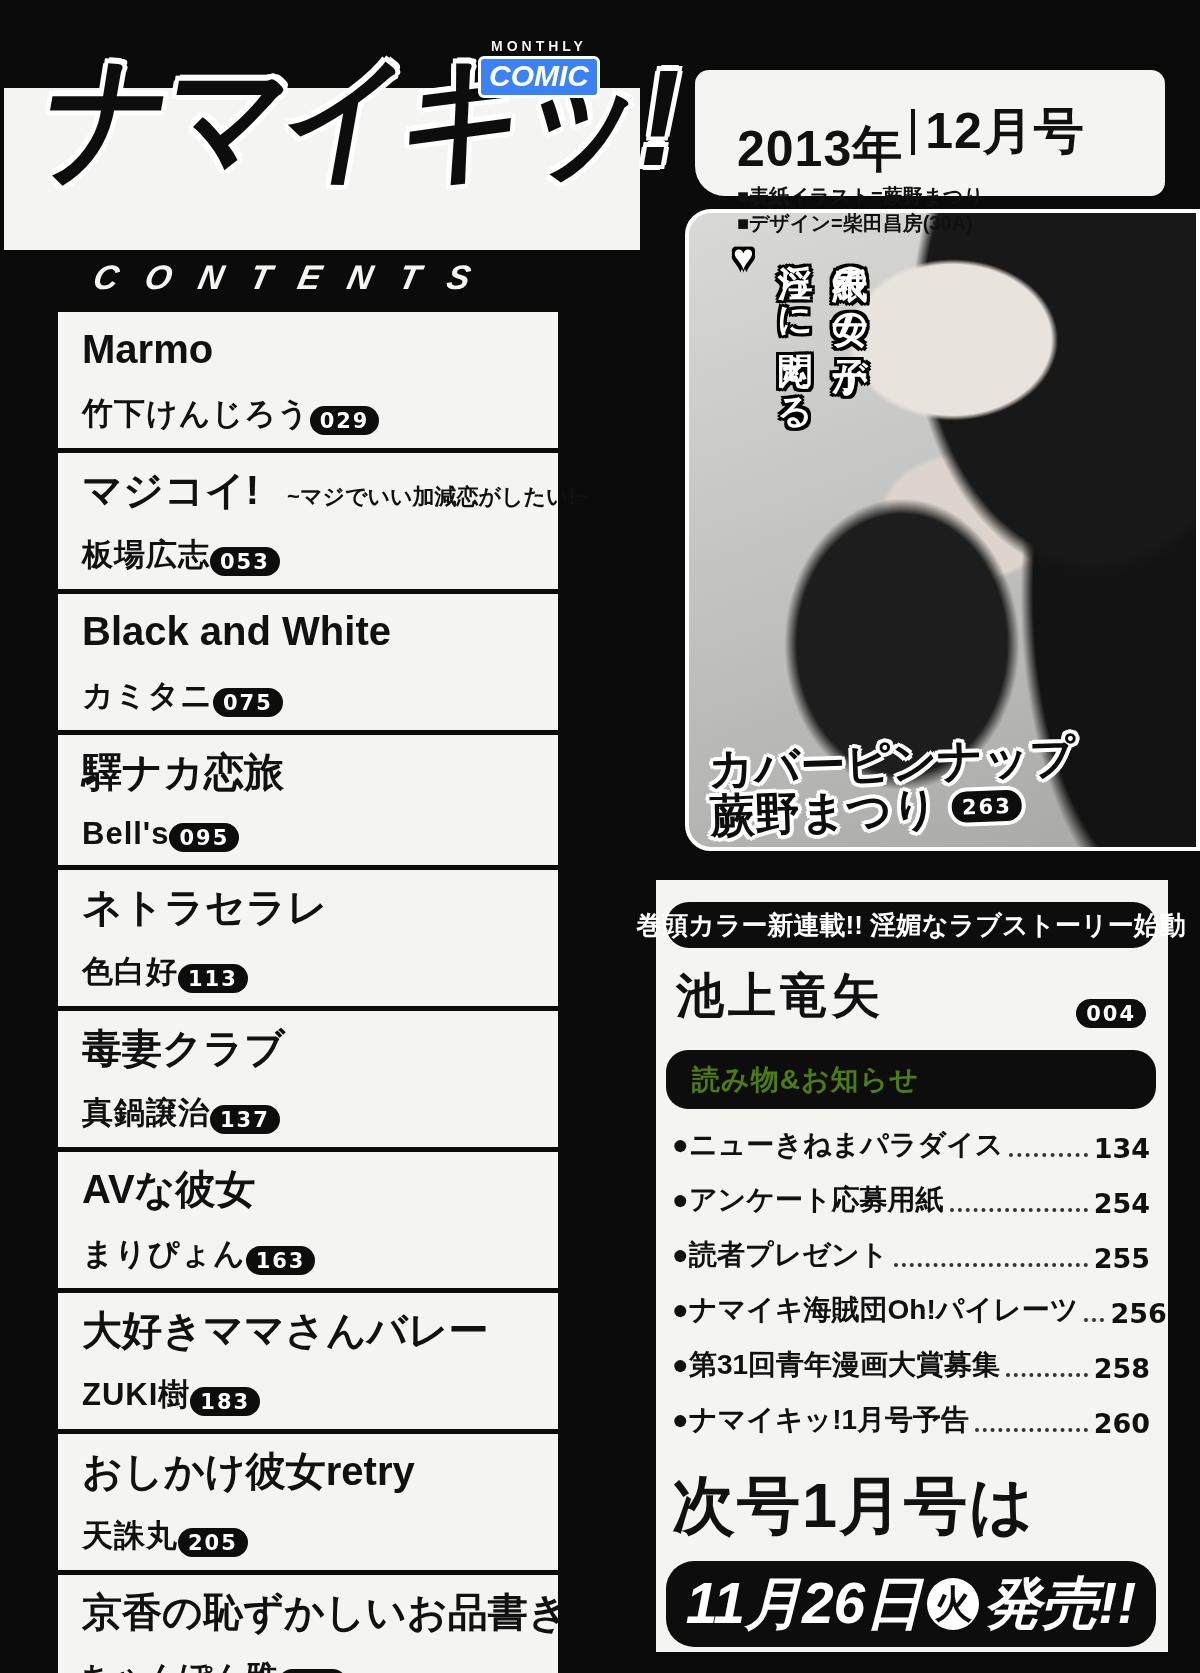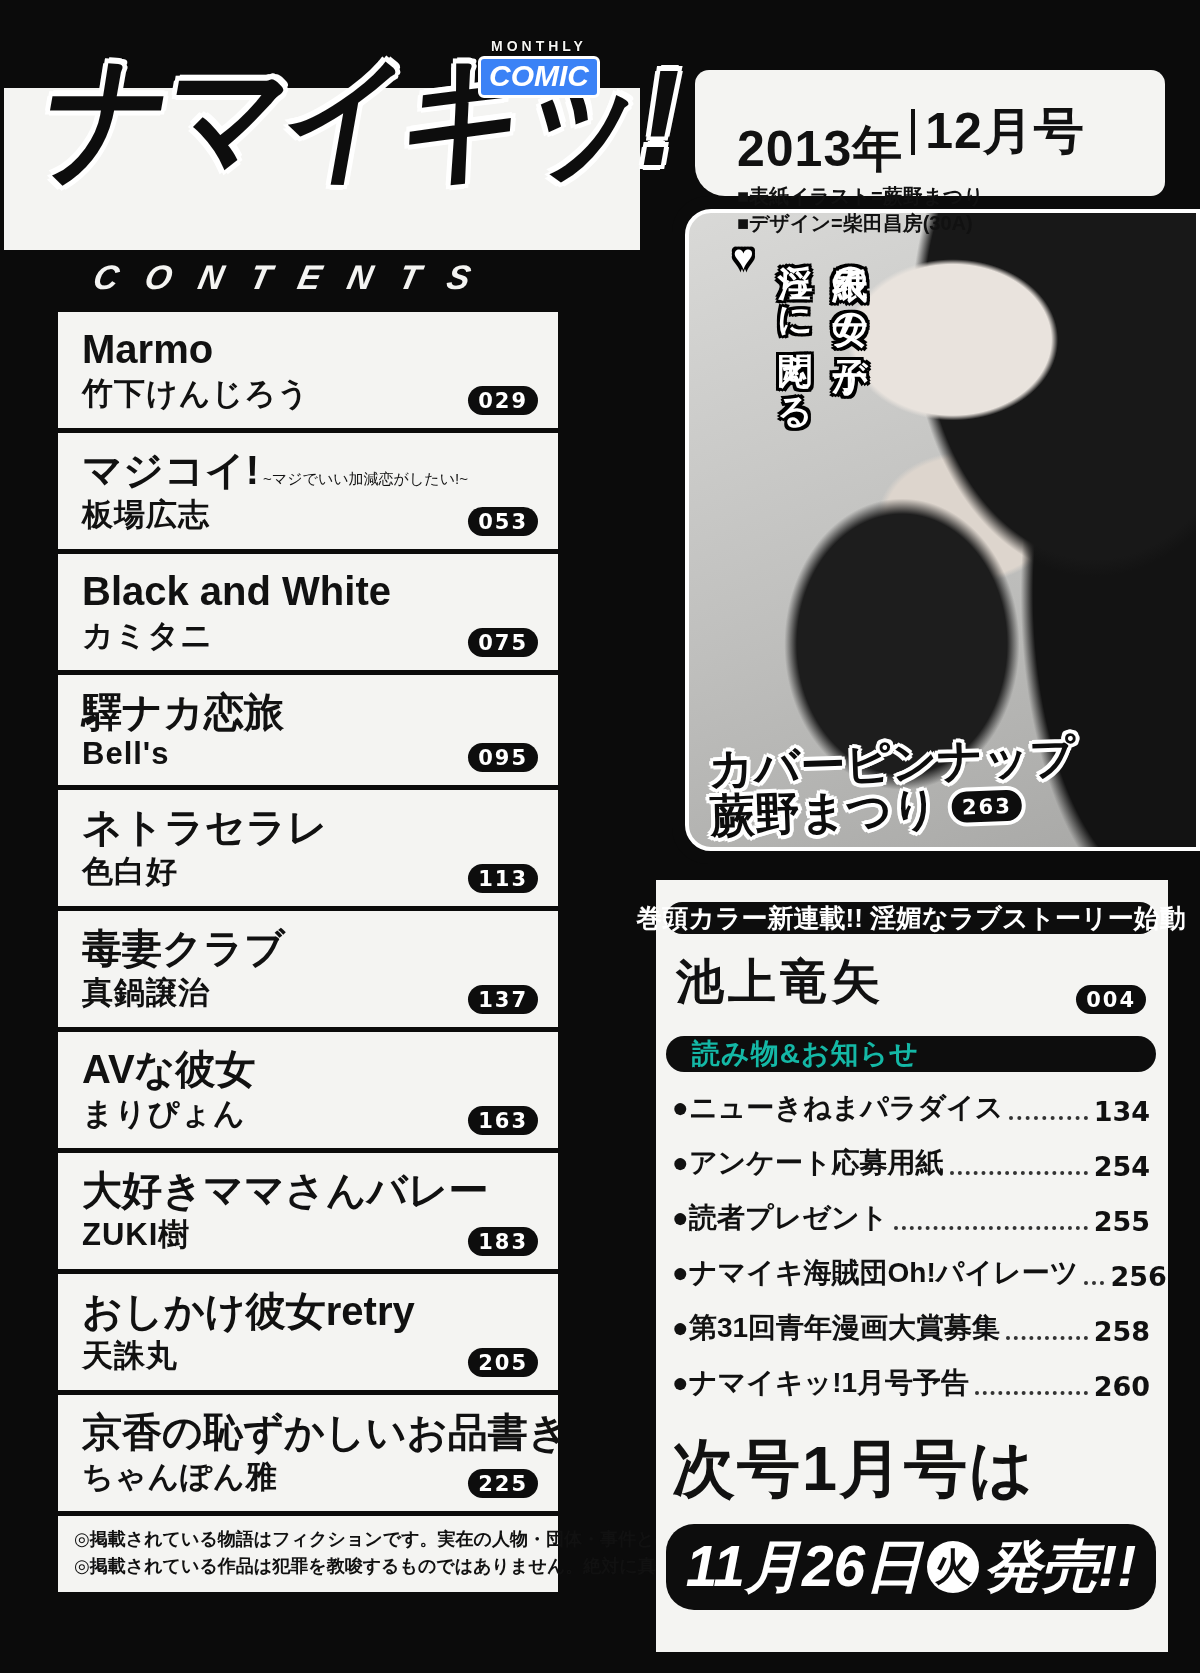--- a/index.html
+++ b/index.html
@@ -55,22 +55,22 @@
   .date-month { font-size:50px; font-weight:900; letter-spacing:1px; }
   .credit { font-size:20px; font-weight:700; line-height:1.35; }
   
   .toc-panel {
     position:absolute; left:58px; top:312px; width:500px;
     background:#f4f4f2;
   }
   .toc-entry { padding:15px 20px 13px 24px; border-bottom:5px solid #0b0b0b; }
   .toc-title-row { display:flex; align-items:baseline; }
   .toc-title { font-size:40px; font-weight:900; letter-spacing:0; line-height:1.1; white-space:nowrap; }
-  .toc-subtitle { font-size:15px; font-weight:400; margin-left:4px; white-space:nowrap; }
-  .toc-author-row { display:flex; align-items:flex-end; justify-content:space-between; margin-top:2px; }
+  .toc-subtitle { font-size:22px; font-weight:700; margin-left:28px; white-space:nowrap; }
+  .toc-author-row { display:flex; align-items:flex-end; margin-top:22px; }
   .toc-author { font-size:31px; font-weight:700; letter-spacing:1px; }
   .page-pill {
     display:inline-flex; align-items:center; justify-content:center;
     min-width:62px; height:29px; padding:0 10px;
     background:#0d0d0d; color:#fff; border-radius:15px;
     font-size:21px; font-weight:700; letter-spacing:2px;
     font-family:"DejaVu Sans","Liberation Sans",sans-serif;
   }
   .toc-disclaimer { padding:10px 14px 12px 16px; border-top:5px solid #0b0b0b; }
   .toc-disclaimer div { font-size:18px; font-weight:700; line-height:1.5; white-space:nowrap; }
@@ -111,29 +111,29 @@
   }
   .pinup-row { display:flex; align-items:center; }
   .pinup-row .page-pill { margin-left:14px; box-shadow:0 0 0 4px #fff; height:31px; }
   
   .right-panel {
     position:absolute; left:656px; top:880px; width:512px; height:772px;
     background:#f4f4f2; padding:22px 12px 0 10px;
   }
   .feature-banner {
     display:flex; align-items:center; justify-content:center;
-    height:32px; border-radius:23px; background:#0d0d0d;
+    height:46px; border-radius:23px; background:#0d0d0d;
     color:#fff; font-size:26px; font-weight:900; white-space:nowrap; letter-spacing:0;
   }
   .feature-title { font-size:56px; font-weight:900; letter-spacing:3px; margin:16px 0 0 10px; white-space:nowrap; }
   .feature-author-row { display:flex; align-items:flex-end; justify-content:space-between; margin:16px 10px 0 10px; }
   .feature-author { font-size:48px; font-weight:900; letter-spacing:4px; }
   .section-pill {
-    display:flex; align-items:center; height:36px; border-radius:22px;
-    background:#0d0d0d; color:#14b8a6; font-size:28px; font-weight:900;
+    display:flex; align-items:center; height:59px; border-radius:22px;
+    background:#0d0d0d; color:#4d7c0f; font-size:28px; font-weight:900;
     padding-left:26px; margin-top:22px; letter-spacing:1px;
   }
   .ann-list { margin:6px 6px 0 6px; }
   .ann-row { display:flex; align-items:flex-end; margin-top:17px; }
   .ann-label { font-size:28px; font-weight:700; white-space:nowrap; letter-spacing:0; }
   .ann-leader { flex:1; border-bottom:4px dotted #333; margin:0 6px 7px 6px; min-width:20px; }
   .ann-page { font-size:27px; font-weight:700; font-family:"DejaVu Sans","Liberation Sans",sans-serif; }
   .next-issue-line { font-size:63px; font-weight:900; letter-spacing:2px; margin:24px 0 0 6px; white-space:nowrap; }
   .release-pill {
     display:flex; align-items:center; justify-content:center;

